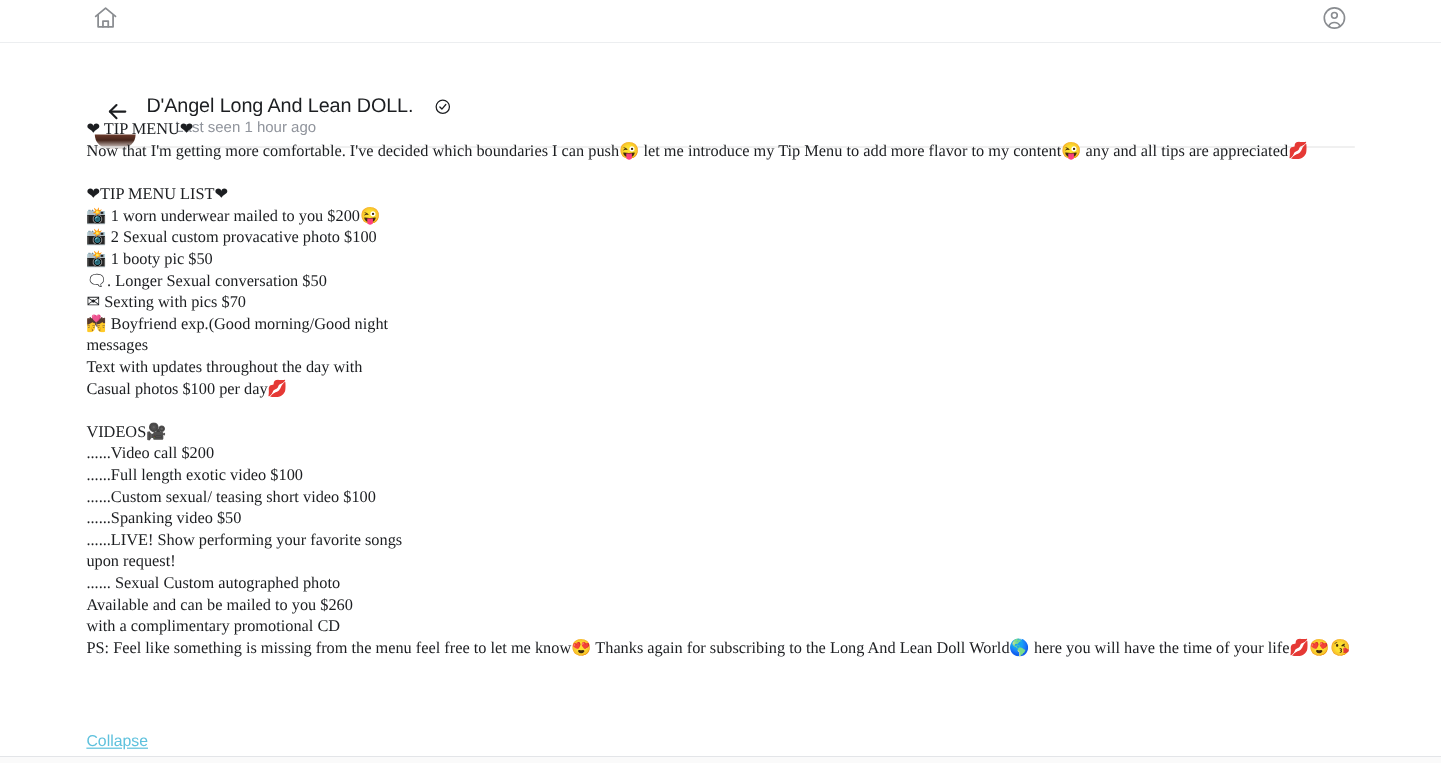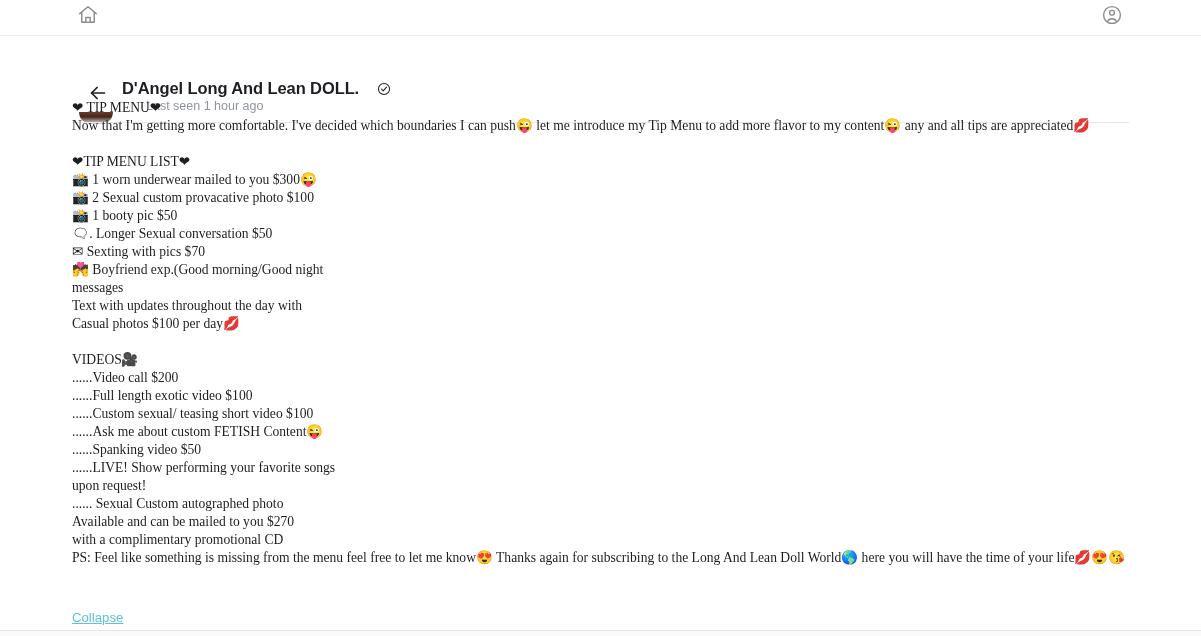--- a/index.html
+++ b/index.html
@@ -63,21 +63,21 @@
     display: flex;
     align-items: center;
     justify-content: center;
     cursor: pointer;
   }
   .convo-title {
     position: absolute;
     left: 122px;
     top: 43px;
     font-size: 16.5px;
-    font-weight: bold;
+    font-weight: normal;
     color: #1c1e21;
     letter-spacing: -0.1px;
     white-space: nowrap;
     display: flex;
     align-items: center;
     gap: 18px;
   }
   .verified {
     display: inline-flex;
     align-items: center;
@@ -207,39 +207,38 @@
 
   <div class="avatar-sliver"></div>
   <div class="header-rule"></div>
 </div>
 
 <div class="message-body">
   <div class="line">❤ TIP MENU❤</div>
   <div class="line">Now that I'm getting more comfortable. I've decided which boundaries I can push😜 let me introduce my Tip Menu to add more flavor to my content😜 any and all tips are appreciated💋</div>
   <div class="line blank"></div>
   <div class="line">❤TIP MENU LIST❤</div>
-  <div class="line">📸 1 worn underwear mailed to you $300😜</div>
+  <div class="line">📸 1 worn underwear mailed to you $200😜</div>
   <div class="line">📸 2 Sexual custom provacative photo $100</div>
   <div class="line">📸 1 booty pic $50</div>
   <div class="line">🗨. Longer Sexual conversation $50</div>
   <div class="line">✉ Sexting with pics $70</div>
   <div class="line">💏 Boyfriend exp.(Good morning/Good night</div>
   <div class="line">messages</div>
   <div class="line">Text with updates throughout the day with</div>
   <div class="line">Casual photos $100 per day💋</div>
   <div class="line blank"></div>
   <div class="line">VIDEOS🎥</div>
   <div class="line">......Video call $200</div>
   <div class="line">......Full length exotic video $100</div>
   <div class="line">......Custom sexual/ teasing short video $100</div>
-  <div class="line">......Ask me about custom FETISH Content😜</div>
   <div class="line">......Spanking video $50</div>
   <div class="line">......LIVE! Show performing your favorite songs</div>
   <div class="line">upon request!</div>
   <div class="line">...... Sexual Custom autographed photo</div>
-  <div class="line">Available and can be mailed to you $270</div>
+  <div class="line">Available and can be mailed to you $260</div>
   <div class="line">with a complimentary promotional CD</div>
   <div class="line">PS: Feel like something is missing from the menu feel free to let me know😍 Thanks again for subscribing to the Long And Lean Doll World🌎 here you will have the time of your life💋😍😘</div>
 </div>
 
 <div class="collapse-link">Collapse</div>
 <div class="bottom-rule"></div>
 <div class="bottom-strip"></div>
 
 </body></html>

